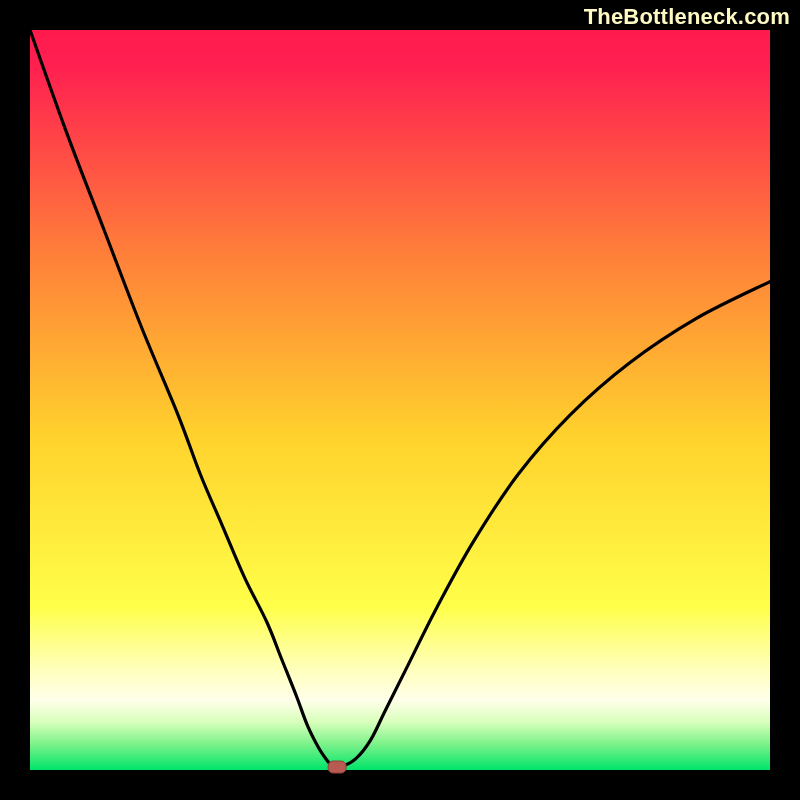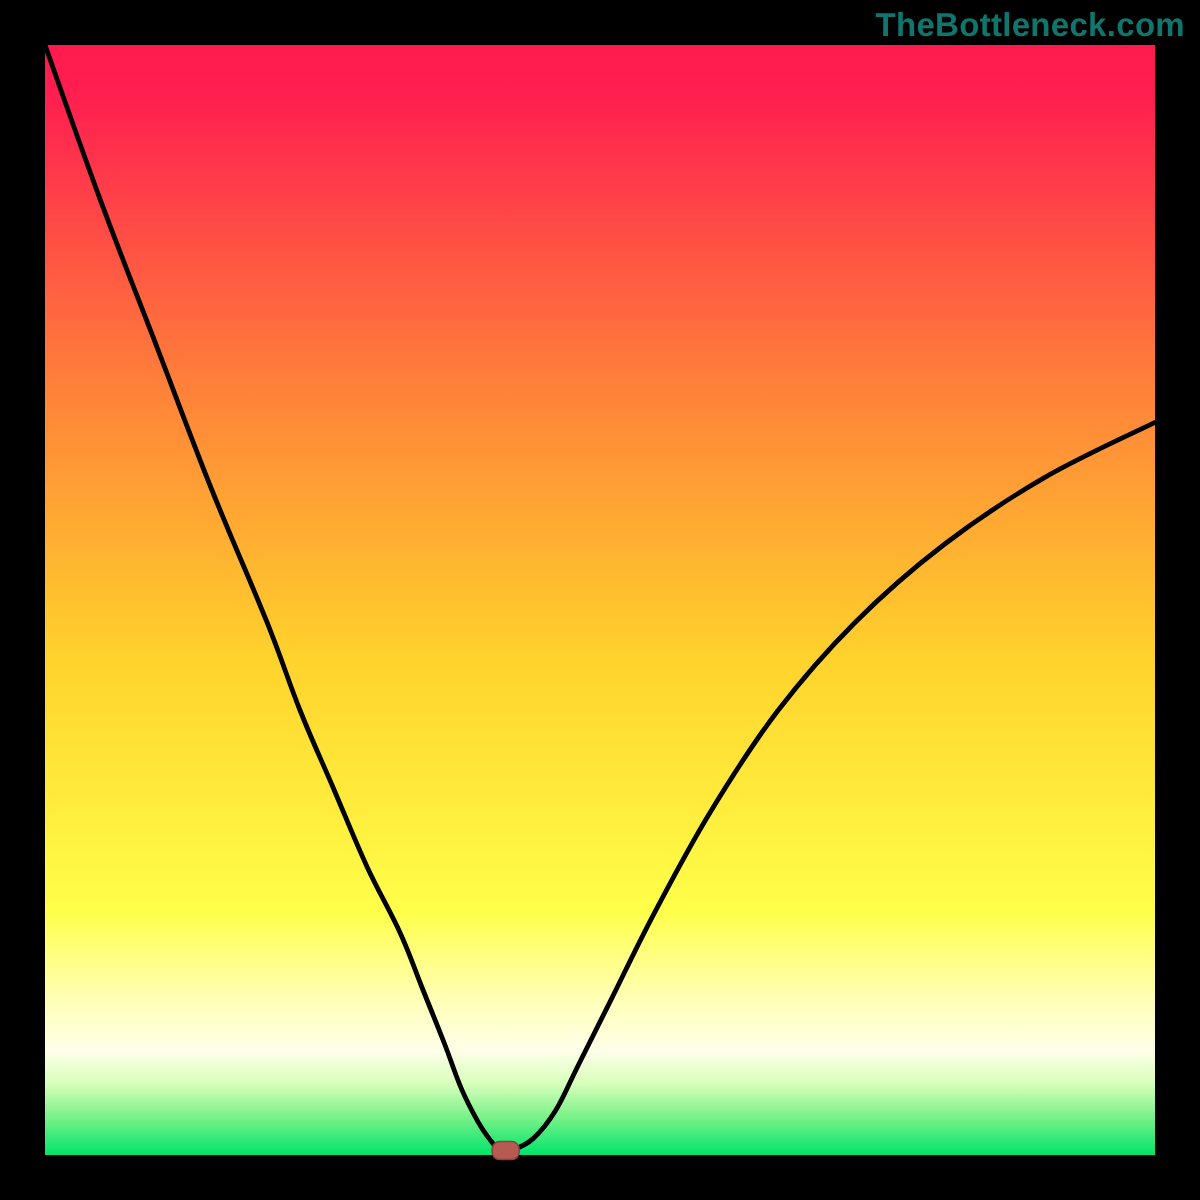--- a/index.html
+++ b/index.html
@@ -14,21 +14,21 @@
   .frame {
     position: relative;
     width: 800px;
     height: 800px;
     background: #000;
   }
   .watermark {
     position: absolute;
     top: 4px;
     right: 10px;
-    color: #0f766e;
+    color: #fef9c3;
     font-size: 22px;
     font-weight: 600;
     letter-spacing: 0.2px;
     user-select: none;
   }
   svg {
     position: absolute;
     top: 0;
     left: 0;
   }

